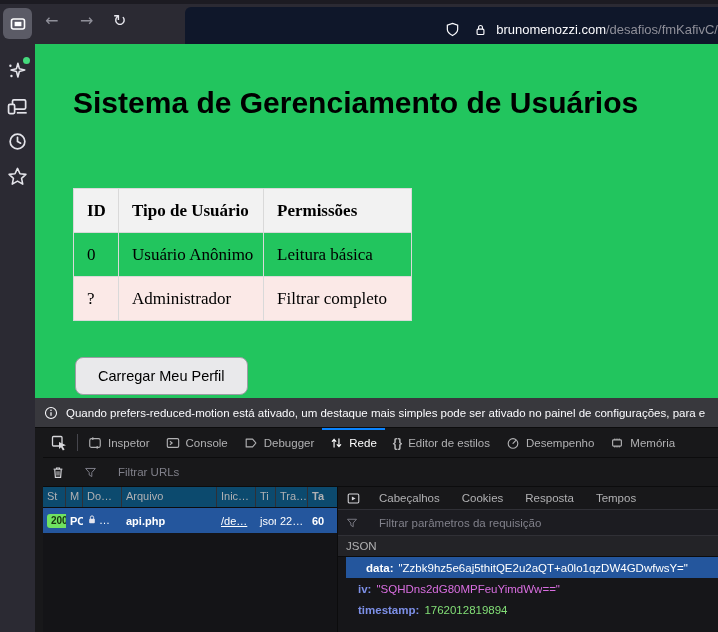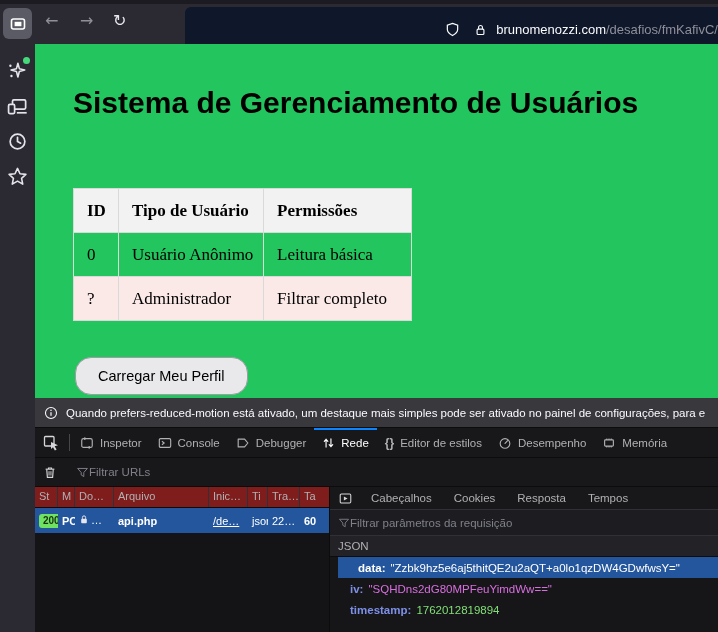--- a/index.html
+++ b/index.html
@@ -38,55 +38,55 @@
   .page h1 { position:absolute; left:38px; top:42px; font-size:30px; font-weight:bold; white-space:nowrap; }
   .page h2 { position:absolute; left:38px; top:99px; font-size:21px; font-weight:bold; }
   .utable { position:absolute; left:38px; top:144px; border-top:1px solid #d9d9d9;
             border-left:1px solid #d9d9d9; display:grid; grid-template-columns:45px 145px 148px; }
   .utable .cell { border-right:1px solid #d9d9d9; border-bottom:1px solid #d9d9d9;
                   font-size:17px; padding:0 0 0 13px; height:44px; display:flex; align-items:center;font-family:Liberation Serif, serif; }
   .utable .head { font-weight:bold; background:#f2f2f2; }
   .utable .pink { background:#fbe9e7; }
   .load-btn { position:absolute; left:40px; top:313px; height:38px; padding:0 22px; font-size:14.5px;
               font-family:"Liberation Sans",sans-serif; background:#e9e9eb; border:1px solid #9d9da4;
-              border-radius:16px; color:#000; }
+              border-radius:8px; color:#000; }
 
   
   .infobar { position:absolute; left:35px; top:398px; width:683px; height:30px; background:#38383d;
              display:flex; align-items:center; overflow:hidden; border-bottom:1px solid #0c0c0d; }
   .infobar .info-ic { margin-left:9px; flex:0 0 auto; color:#fbfbfe; }
   .infobar .txt { margin-left:8px; font-size:11.5px; font-weight:500; color:#fbfbfe; white-space:nowrap; }
 
   
   .devtools { position:absolute; left:35px; top:428px; width:683px; height:204px; background:#18181a;
-              color:#b1b1b3; font-size:11.5px; }
+              color:#b1b1b3; font-size:11.5px;padding-left:8px; }
   .dt-tabbar { height:30px; display:flex; align-items:stretch; border-bottom:1px solid #0c0c0d; }
   .dt-pick { width:32px; display:flex; align-items:center; justify-content:center; color:#d7d7db; }
   .dt-sep { width:1px; margin:6px 2px; background:#46464d; }
   .dt-tab { display:flex; align-items:center; gap:6px; padding:0 8px; white-space:nowrap; color:#b1b1b3; }
   .dt-tab.active { color:#fff; box-shadow:inset 0 2px 0 #0a84ff; }
   .braces-glyph { font-size:12px; font-weight:bold; }
 
   .dt-filterbar { height:29px; display:flex; align-items:center; border-bottom:1px solid #0c0c0d; }
   .dt-trash { width:30px; display:flex; align-items:center; justify-content:center; color:#d7d7db; }
-  .ph { color:#80808a; margin-left:0; white-space:nowrap; }
+  .ph { color:#80808a; margin-left:21px; white-space:nowrap; }
 
   .dt-body { display:flex; height:145px; }
 
   
   .net-list { width:295px; flex:0 0 295px; display:flex; flex-direction:column; background:#141417;
               border-right:1px solid #0c0c0d; overflow:hidden; }
-  .net-heads { height:21px; display:flex; background:#7f1d1d; border-bottom:1px solid #0c0c0d; }
+  .net-heads { height:21px; display:flex; background:#0c4a6e; border-bottom:1px solid #0c0c0d; }
   .net-heads .hc { padding:3px 0 0 4px; border-right:1px solid #303036; font-size:11px;
                    white-space:nowrap; overflow:hidden; flex:0 0 auto; }
   .net-row { height:25px; display:flex; align-items:center; background:#24569d; color:#fff;
              font-size:11px; }
   .net-row .rc { padding-left:4px; white-space:nowrap; overflow:hidden; flex:0 0 auto; }
   .c-st{width:23px;} .c-m{width:17px;} .c-do{width:39px;} .c-file{width:95px;}
-  .c-init{width:39px;} .c-ti{width:20px;} .c-tra{width:32px;} .c-ta{width:30px;}
+  .c-init{width:39px;} .c-ti{width:20px;} .c-tra{width:32px;} .c-ta{width:30px;font-weight:bold;}
   .badge { display:inline-block; background:#70e261; color:#17340f; font-weight:bold; font-size:10px;
            border-radius:3px; padding:1px 4px; line-height:12px; }
   .bold { font-weight:600; }
   .u { text-decoration:underline; }
   .dom-lock { display:inline-flex; align-items:center; gap:2px; }
 
   
   .net-details { flex:1; display:flex; flex-direction:column; background:#161619; overflow:hidden; }
   .det-tabs { height:23px; display:flex; align-items:stretch; background:#18181a;
               border-bottom:1px solid #303036; }

